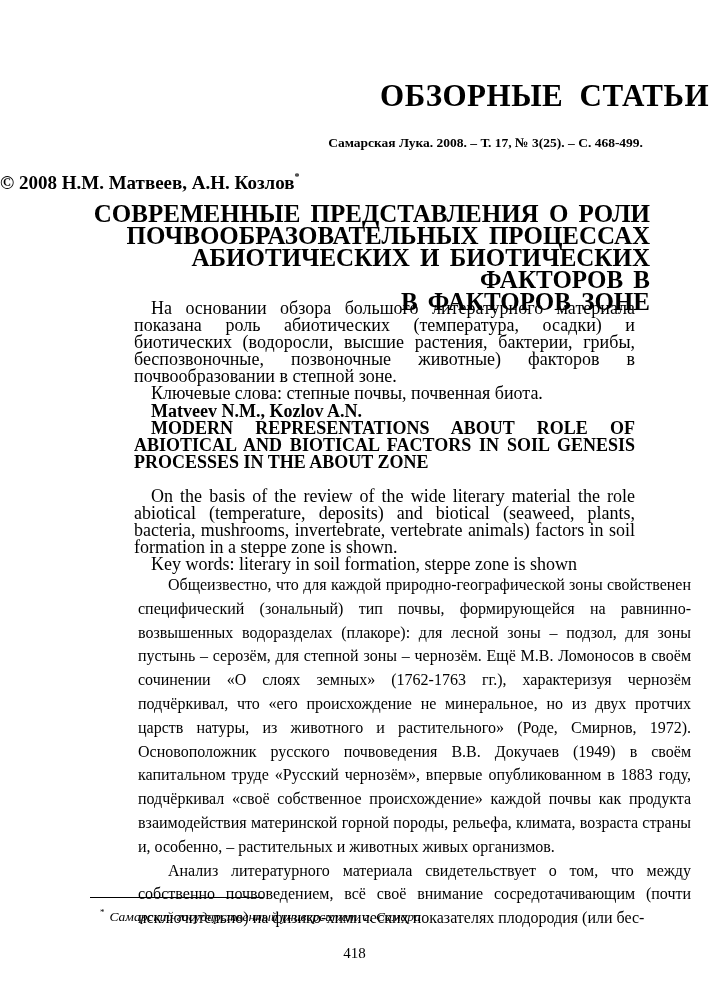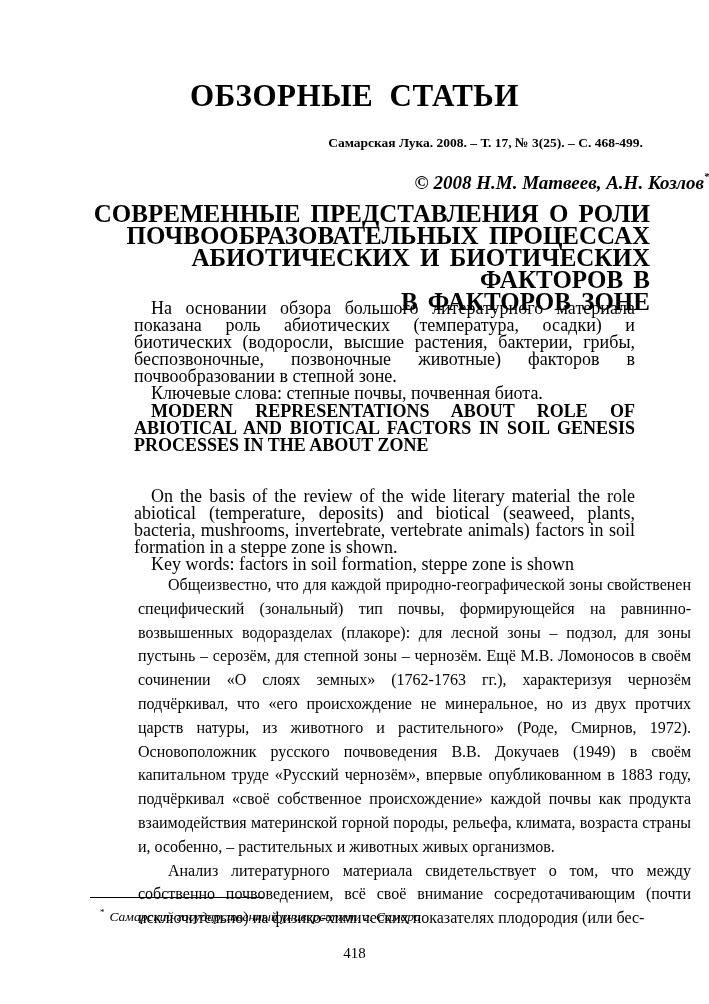--- a/index.html
+++ b/index.html
@@ -1,20 +1,20 @@
 <!DOCTYPE html>
 <html><head>
   <meta charset="utf-8">
   <style>
     html, body { margin:0; padding:0; background:#ffffff; }
     body { width:709px; height:1004px; position:relative; overflow:hidden; color:#000; font-family:"Liberation Serif", serif; }
     .abs { position:absolute; }
-    .section-title { left:0; width:709px; top:78px; text-align:center; font-weight:bold; font-size:31px; letter-spacing:0.5px; word-spacing:8px; }
+    .section-title { left:0; width:709px; top:78px; text-align:right; font-weight:bold; font-size:31px; letter-spacing:0.5px; word-spacing:8px; }
     .citation { right:66px; top:135px; font-weight:bold; font-size:13.5px; }
-    .authors { left:0; width:709px; top:172px; text-align:right; font-weight:bold; font-size:19px;font-style:italic; }
+    .authors { left:0; width:709px; top:172px; text-align:left; font-weight:bold; font-size:19px; }
     .authors sup { font-size:10px; vertical-align:super; position:relative; top:-2px; }
     .title-ru { left:90px; width:560px; top:203px; text-align:right; font-weight:bold; font-size:25px; line-height:22px; word-spacing:4px; }
     .abstract { left:134px; width:501px; font-size:18px; line-height:17px; text-align:justify; }
     .abstract p { margin:0; text-indent:17px; }
     .body-text { left:90px; width:553px; top:573px; font-size:16px; line-height:23.8px; text-align:justify;margin-left:48px; }
     .body-text p { margin:0; text-indent:30px; }
     .fn-rule { left:90px; top:897px; width:173px; height:1px; background:#000; }
     .footnote { left:105px; top:907px; font-size:13.5px; font-style:italic;text-align:right; }
     .footnote sup { font-size:9px; font-style:normal; position:relative; left:-5px; }
     .page-num { left:0; width:709px; top:945px; text-align:center; font-size:15px; }
@@ -35,26 +35,27 @@
   <div>АБИОТИЧЕСКИХ  И  БИОТИЧЕСКИХ  ФАКТОРОВ  В</div>
   <div>В ФАКТОРОВ ЗОНЕ</div>
 </div>
 
 <div class="abs abstract" style="top:300px;">
   <p>На основании обзора большого литературного материала показана роль абиотических (температура, осадки) и биотических (водоросли, высшие растения, бактерии, грибы, беспозвоночные, позвоночные животные) факторов в почвообразовании в степной зоне.</p>
   <p>Ключевые слова: степные почвы, почвенная биота.</p>
 </div>
 
 <div class="abs abstract" style="top:403px; font-weight:bold;">
+  <p>Matveev N.M., Kozlov A.N.</p>
   <p>MODERN REPRESENTATIONS ABOUT ROLE OF ABIOTICAL AND BIOTICAL FACTORS IN SOIL GENESIS PROCESSES IN THE ABOUT ZONE</p>
 </div>
 
 <div class="abs abstract" style="top:488px;">
   <p>On the basis of the review of the wide literary material the role abiotical (temperature, deposits) and biotical (seaweed, plants, bacteria, mushrooms, invertebrate, vertebrate animals) factors in soil formation in a steppe zone is shown.</p>
-  <p>Key words: factors in soil formation, steppe zone is shown</p>
+  <p>Key words: literary in soil formation, steppe zone is shown</p>
 </div>
 
 <div class="abs body-text">
   <p>Общеизвестно, что для каждой природно-географической зоны свойственен специфический (зональный) тип почвы, формирующейся на равнинно-возвышенных водоразделах (плакоре): для лесной зоны – подзол, для зоны пустынь – серозём, для степной зоны – чернозём. Ещё М.В. Ломоносов в своём сочинении «О слоях земных» (1762-1763 гг.), характеризуя чернозём подчёркивал, что «его происхождение не минеральное, но из двух протчих царств натуры, из животного и растительного» (Роде, Смирнов, 1972). Основоположник русского почвоведения В.В. Докучаев (1949) в своём капитальном труде «Русский чернозём», впервые опубликованном в 1883 году, подчёркивал «своё собственное происхождение» каждой почвы как продукта взаимодействия материнской горной породы, рельефа, климата, возраста страны и, особенно, – растительных и животных живых организмов.</p>
   <p>Анализ литературного материала свидетельствует о том, что между собственно почвоведением, всё своё внимание сосредотачивающим (почти исключительно) на физико-химических показателях плодородия (или бес-</p>
 </div>
 
 <div class="abs fn-rule"></div>
 <div class="abs footnote">
   <sup>*</sup><span>Самарский государственный университет, г. Самара</span>

